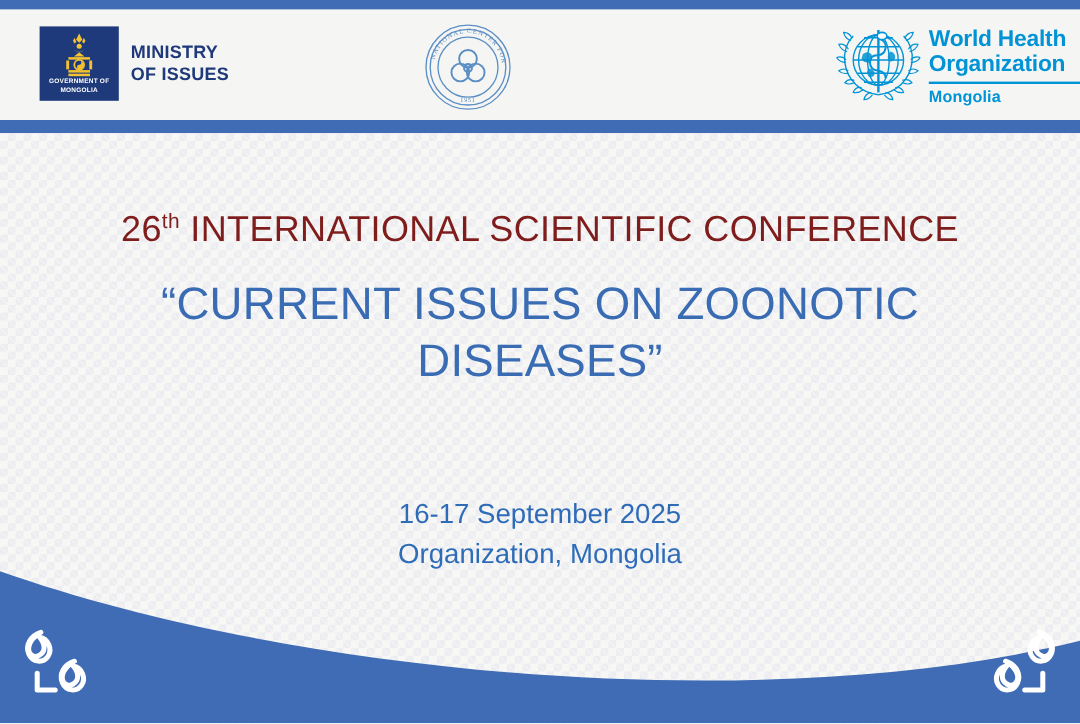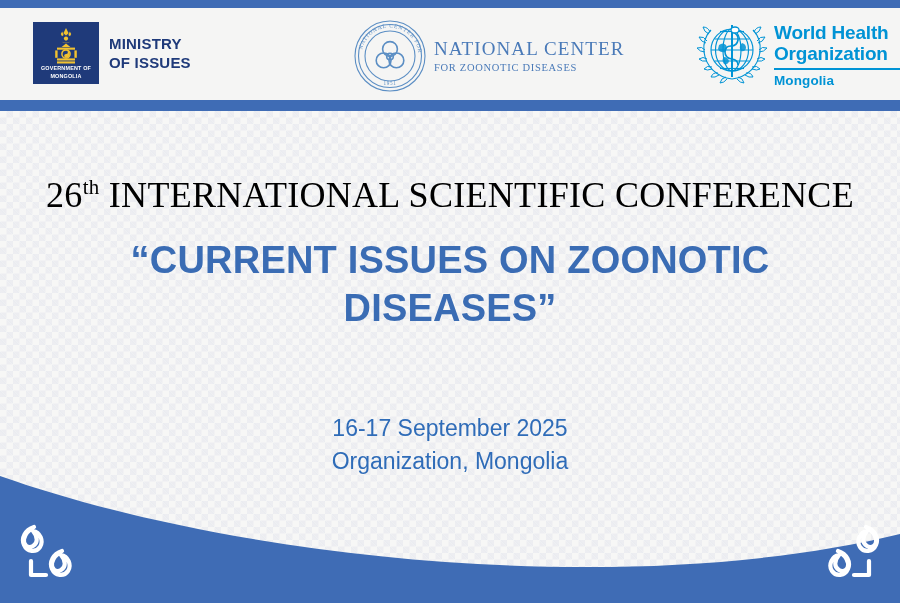--- a/index.html
+++ b/index.html
@@ -146,36 +146,35 @@
   }
 
   
   .title-block {
     position: absolute;
     left: 0; top: 175px;
     width: 900px;
     text-align: center;
   }
   .title-main {
-    color: #000000;
-    font-size: 36px;
+    color: #7f1d1d;
+    font-size: 30px;
     letter-spacing: 0.3px;
     line-height: 1.12;
-    font-family: Liberation Serif, serif;
   }
   .title-main sup {
     font-size: 0.58em;
     vertical-align: super;
     line-height: 0;
   }
   .title-quoted {
     margin-top: 22px;
     color: #3a6cb4;
     font-size: 38px;
-    font-weight: bold;
+    font-weight: normal;
     line-height: 1.25;
     letter-spacing: 0.2px;
     padding: 0 48px;
   }
 
   
   .detail-block {
     position: absolute;
     left: 0; top: 412px;
     width: 900px;
@@ -264,24 +263,20 @@
       </text>
       <text x="38" y="67" text-anchor="middle" font-family="Liberation Serif, serif" font-size="5.2" fill="#5b8ec4" letter-spacing="0.6">1951</text>
 
       <g fill="none" stroke="#5b8ec4" stroke-width="1.6">
         <circle cx="38" cy="31" r="7.4"></circle>
         <circle cx="31.6" cy="42.4" r="7.4"></circle>
         <circle cx="44.4" cy="42.4" r="7.4"></circle>
         <circle cx="38" cy="38.6" r="3.3"></circle>
       </g>
     </svg>
-    <div class="ncz-text">
-      <div class="ncz-line1">NATIONAL CENTER</div>
-      <div class="ncz-line2">FOR ZOONOTIC DISEASES</div>
-    </div>
   </div>
 
   <div class="who-logo">
     <svg width="70" height="66" viewBox="0 0 70 66" aria-hidden="true">
       <g stroke="#0093d5" fill="none" stroke-width="1.15">
 
         <path d="M35 60 C20 58 9 48 7 33 C6 24 9 16 14 11"></path>
         <path d="M35 60 C50 58 61 48 63 33 C64 24 61 16 56 11"></path>
         <g stroke-width="1">
           <path d="M12 15 q-5 -2 -6 -7 q5 0 7 5"></path>

